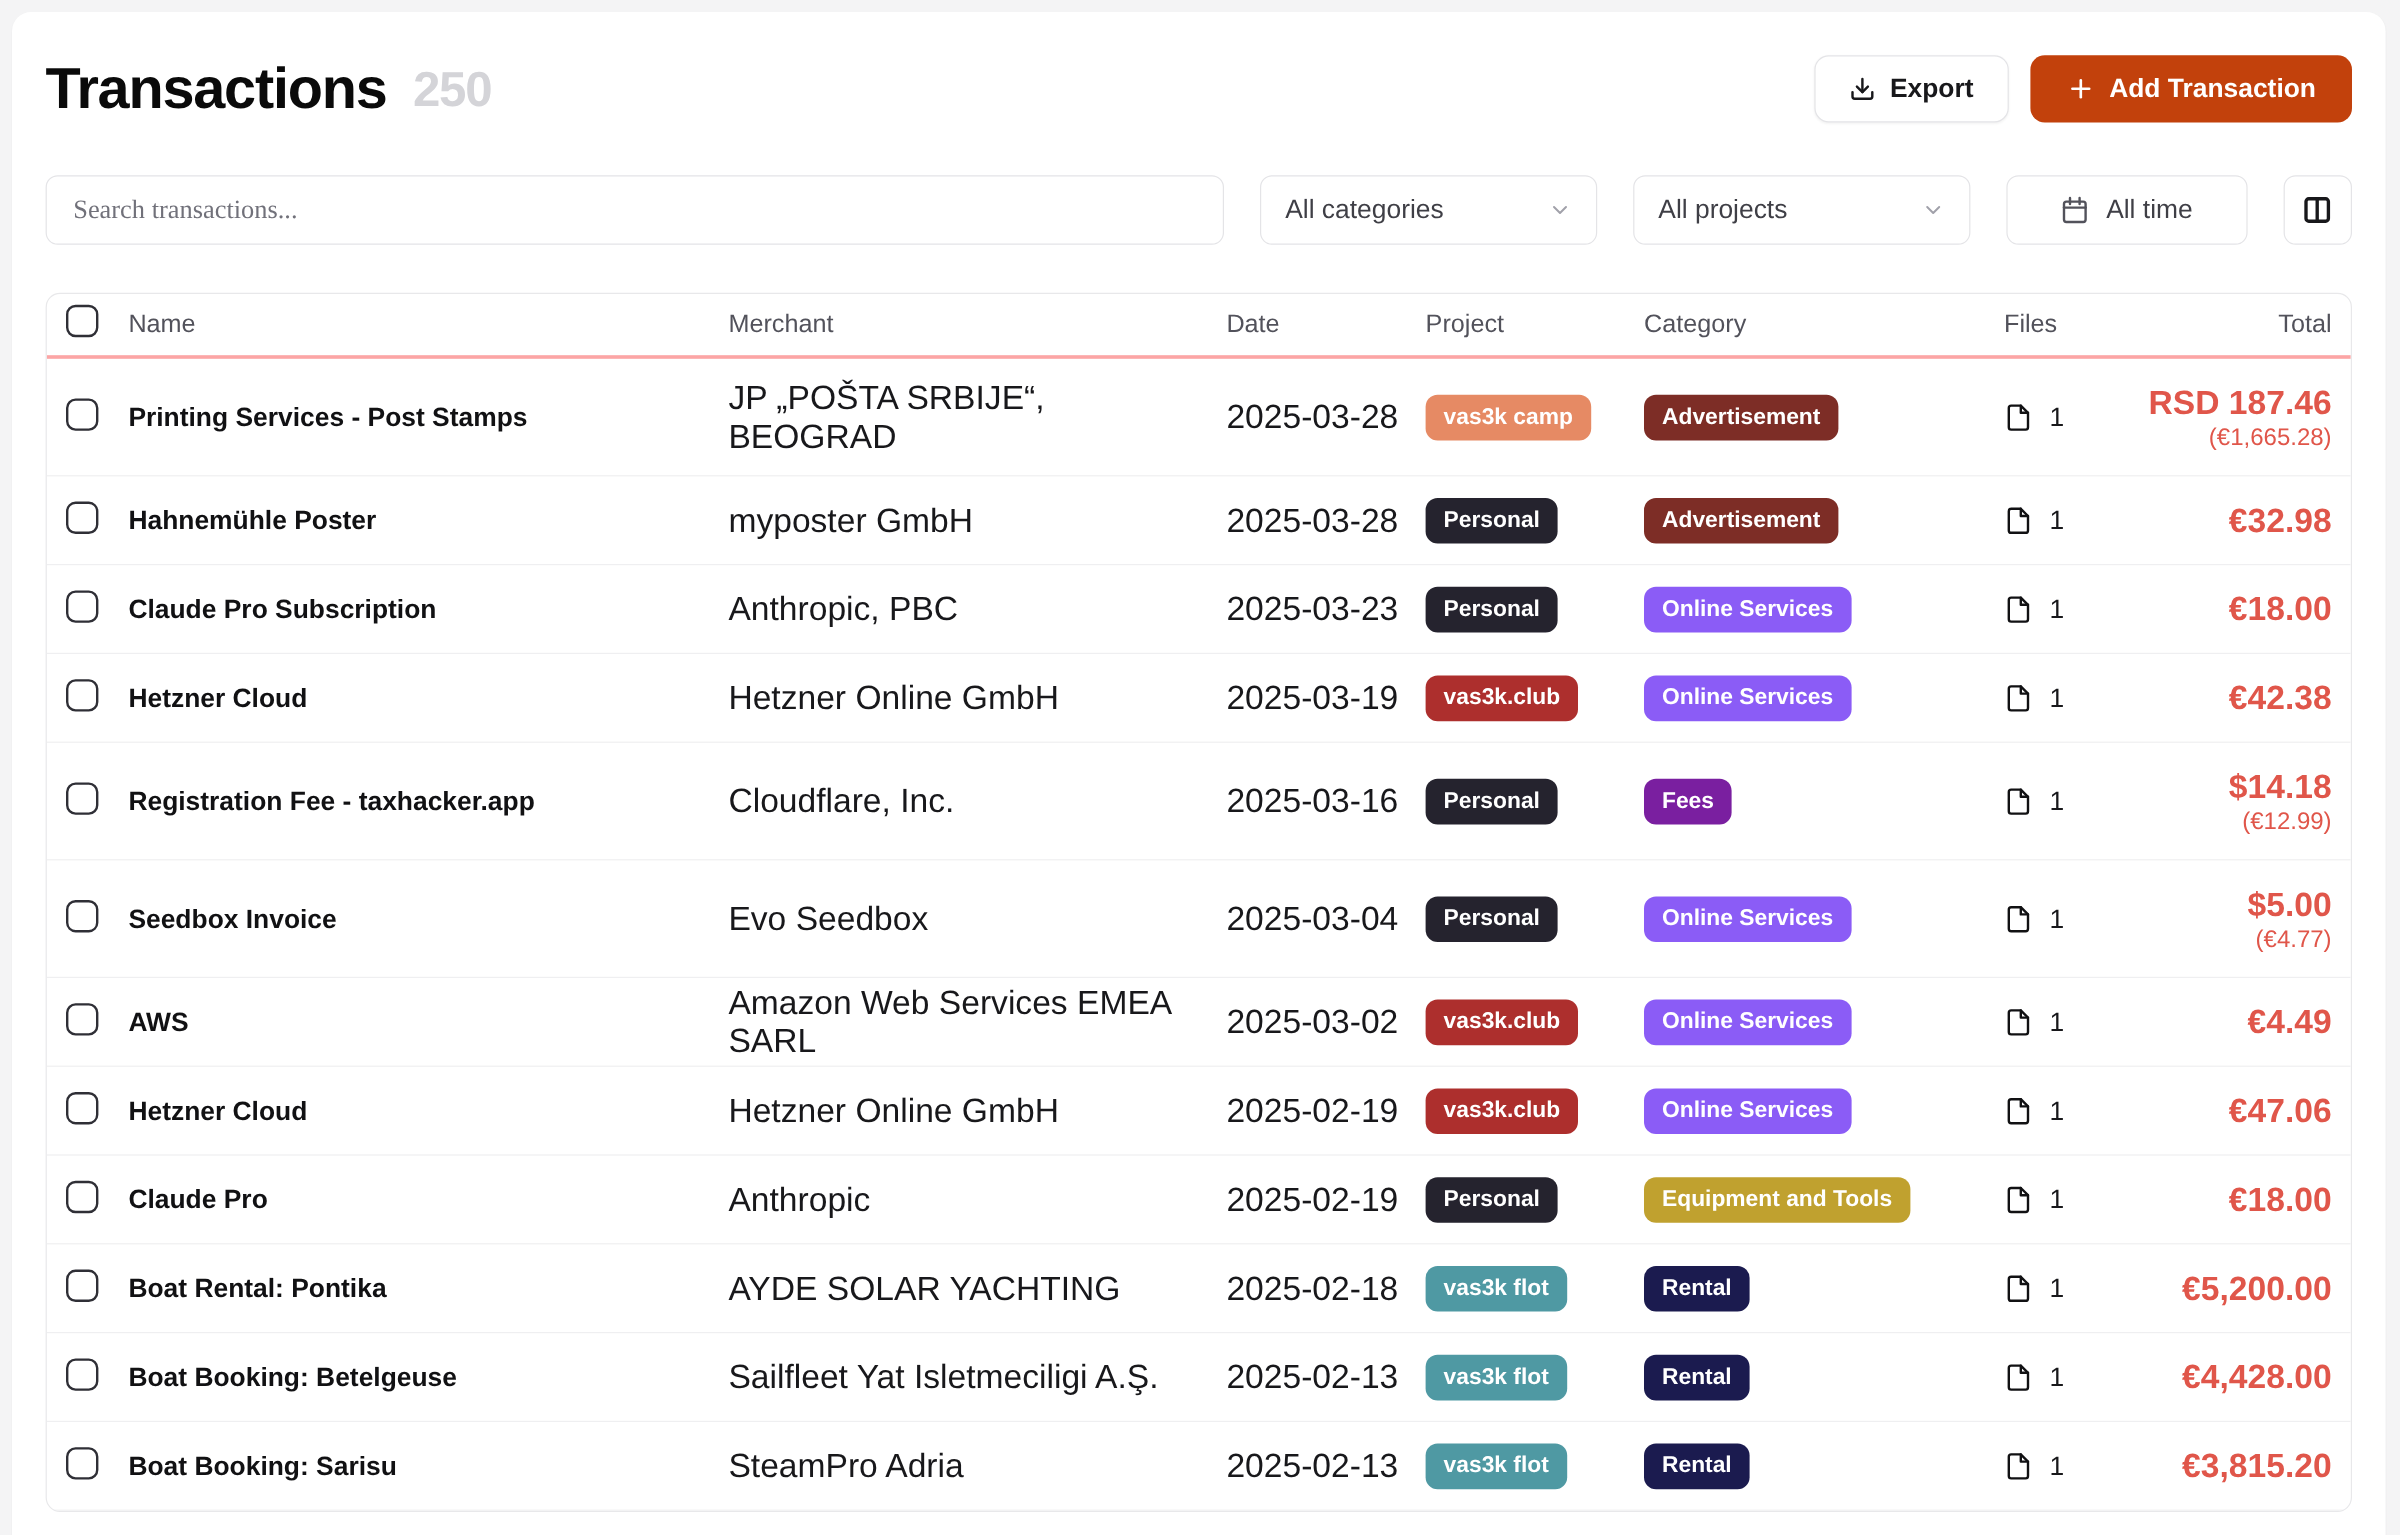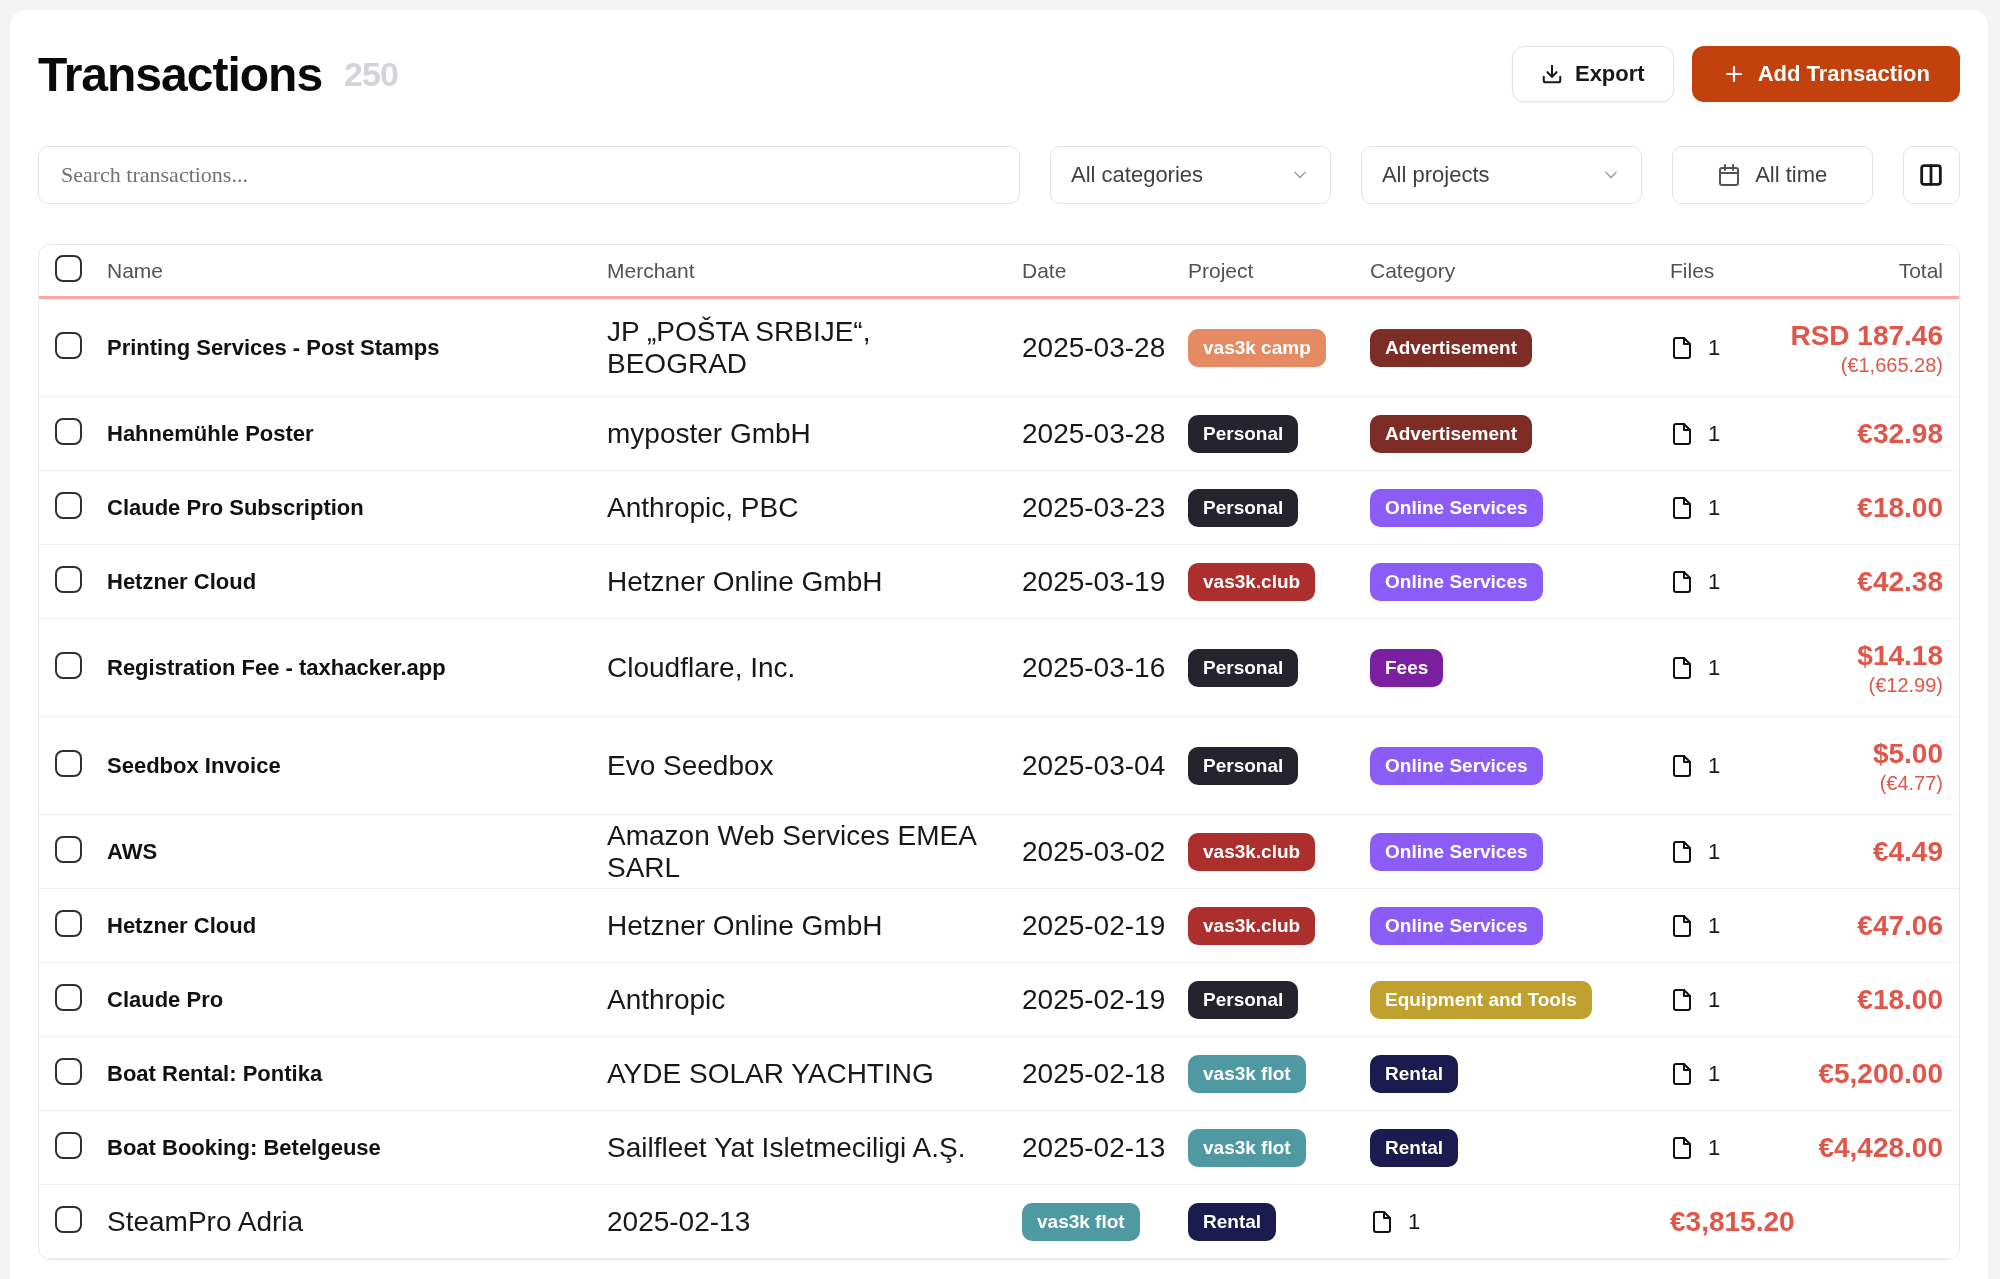--- a/index.html
+++ b/index.html
@@ -18,21 +18,21 @@
     box-shadow: 0 1px 2px rgba(0,0,0,0.04);
     padding: 0 28px;
   }
   
   .page-header {
     display: flex; align-items: center;
     padding-top: 36px;
     height: 92px;
   }
   .title { font-size: 48px; font-weight: 800; letter-spacing: -1px; color: #0A0A0A; }
-  .count { font-size: 34px; font-weight: 700; color: #D4D4D8; margin-left: 22px; letter-spacing: -1px; }
+  .count { font-size: 41px; font-weight: 700; color: #D4D4D8; margin-left: 22px; letter-spacing: -1px; }
   .header-actions { margin-left: auto; display: flex; gap: 18px; }
   .btn {
     display: inline-flex; align-items: center; justify-content: center;
     gap: 12px; height: 56px; border-radius: 12px;
     font-size: 22px; font-weight: 600; cursor: pointer;
     font-family: inherit;
   }
   .btn-secondary {
     background: #FFFFFF; color: #18181B;
     border: 1px solid #E4E4E7; padding: 0 28px;
@@ -440,20 +440,21 @@
       <span>1</span>
     </div>
     <div class="cell-total">
       <div class="total-main">€4,428.00</div>
 
     </div>
   </div>
 
   <div class="trow">
     <div><span class="checkbox" style="display:inline-block;"></span></div>
+    <div class="cell-name">Boat Booking: Sarisu</div>
     <div class="cell-merchant">SteamPro Adria</div>
     <div class="cell-date">2025-02-13</div>
     <div><span class="badge" style="background: rgb(79, 153, 163);">vas3k flot</span></div>
     <div><span class="badge" style="background: rgb(27, 27, 79);">Rental</span></div>
     <div class="cell-files">
       <span style="display:inline-flex;">
         <svg width="24" height="26" viewBox="0 0 24 24" fill="none" stroke="currentColor" stroke-width="2" stroke-linecap="round" stroke-linejoin="round">
                 <path d="M14 2H6a2 2 0 0 0-2 2v16a2 2 0 0 0 2 2h12a2 2 0 0 0 2-2V8z"></path>
                 <polyline points="14 2 14 8 20 8"></polyline>
               </svg>

